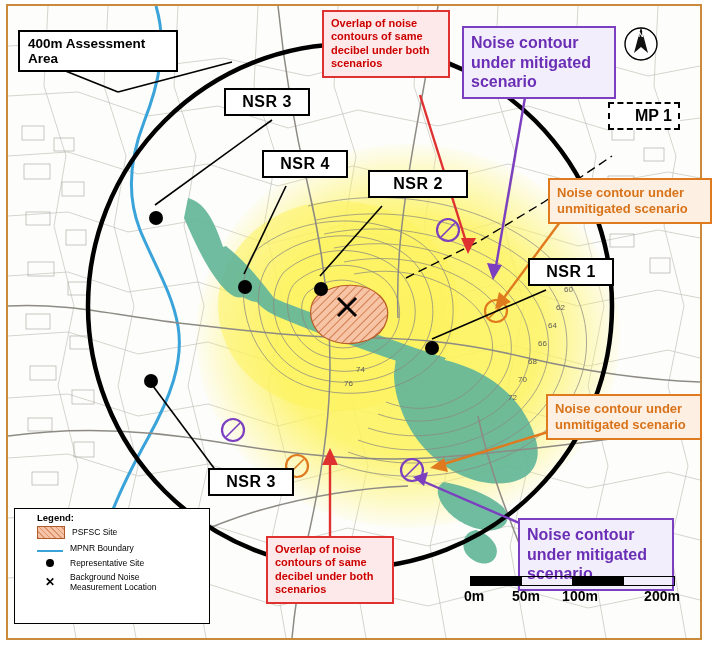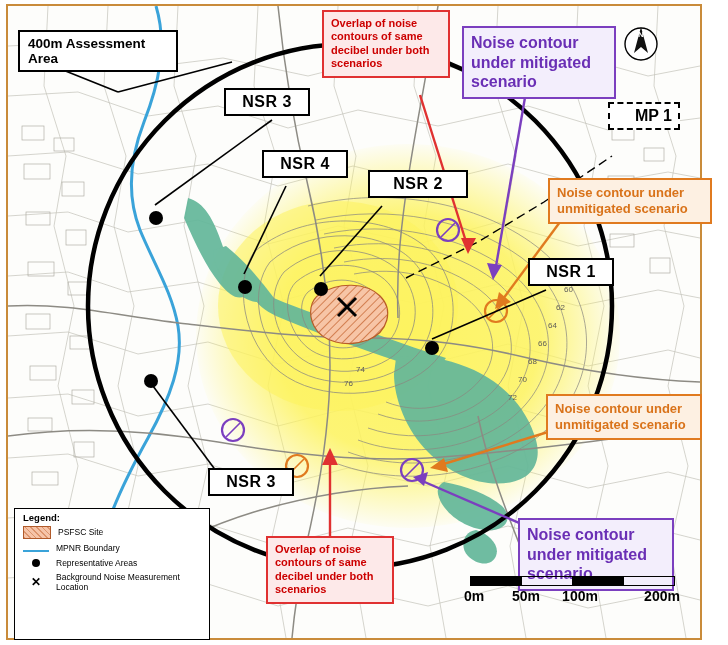--- a/index.html
+++ b/index.html
@@ -85,27 +85,27 @@
     color: #000;
     font-size: 13.5px;
     font-weight: bold;
     text-align: left;
     padding: 4px 8px;
   }
   
   .legend {
     position: absolute;
     left: 14px; top: 508px;
-    width: 196px; height: 132px;
+    width: 196px; height: 116px;
     box-sizing: border-box;
     background: #ffffff;
     border: 1.5px solid #000;
     font-size: 8.5px;
     color: #000;
-    padding: 3px 8px;
+    padding: 3px 22px;
   }
   .legend-title {
     font-size: 9.5px;
     font-weight: bold;
     margin-bottom: 3px;
   }
   .legend-row {
     display: flex;
     align-items: center;
     margin-bottom: 4px;
@@ -403,21 +403,21 @@
     </div>
 
     <div class="legend-row">
       <div class="legend-swatch sw-mpnr"></div>
       <div class="legend-label">MPNR Boundary</div>
     </div>
 
 
     <div class="legend-row">
       <div class="legend-swatch sw-dot"><span class="d"></span></div>
-      <div class="legend-label">Representative Areas</div>
+      <div class="legend-label">Representative Site</div>
     </div>
 
     <div class="legend-row">
       <div class="legend-swatch sw-x">✕</div>
       <div class="legend-label">Background Noise Measurement Location</div>
     </div>
   </div>
 
   <div class="scalebar">
     <div class="bar">

